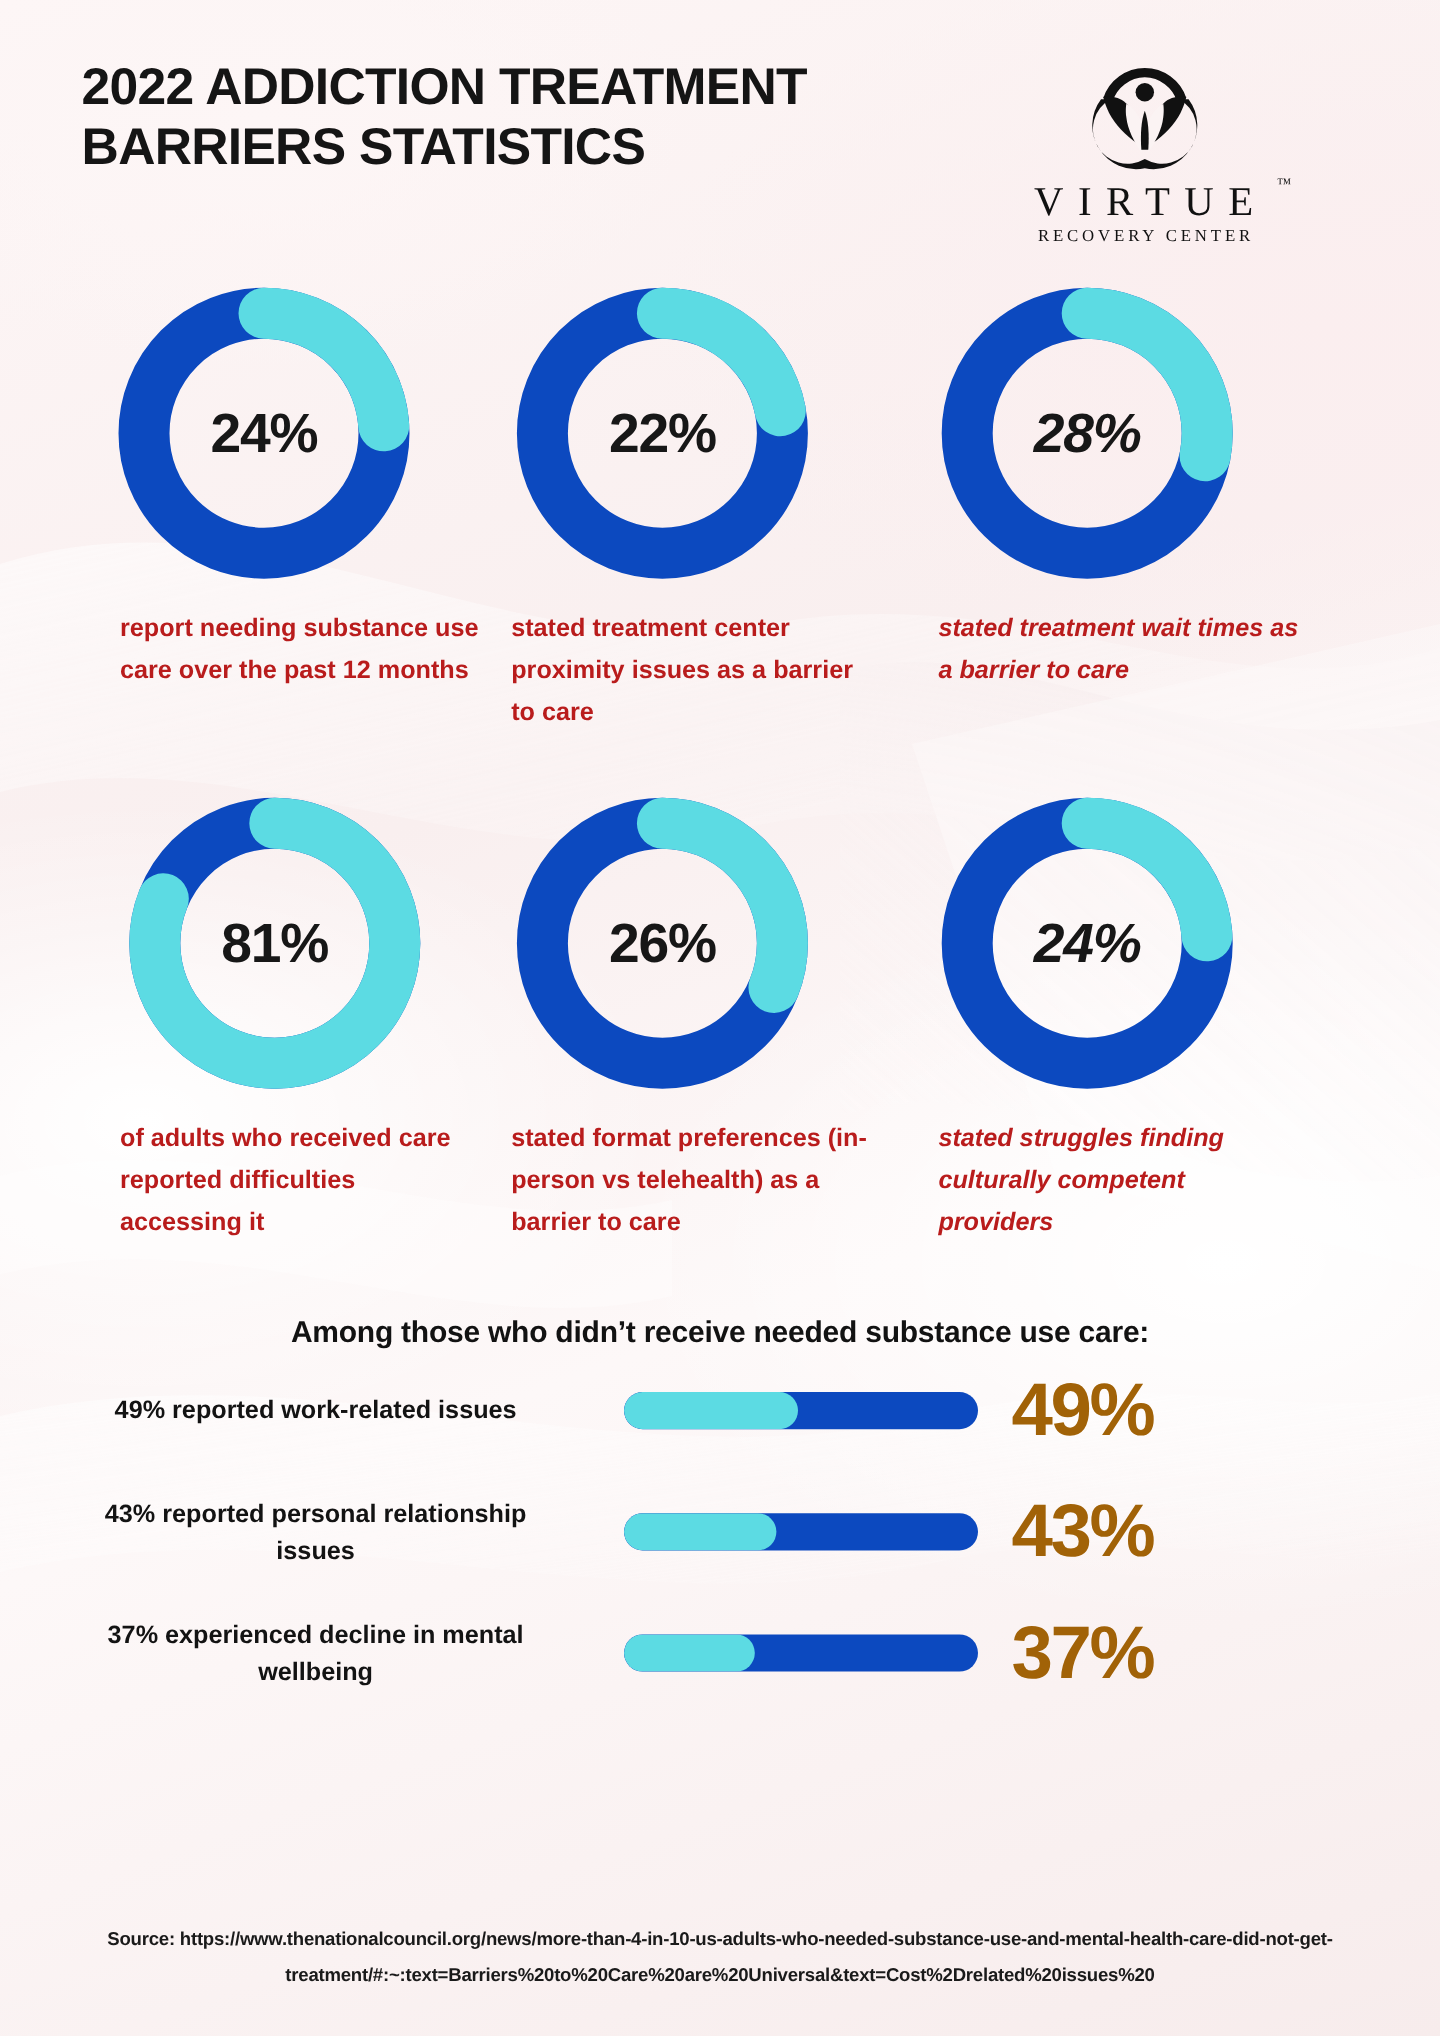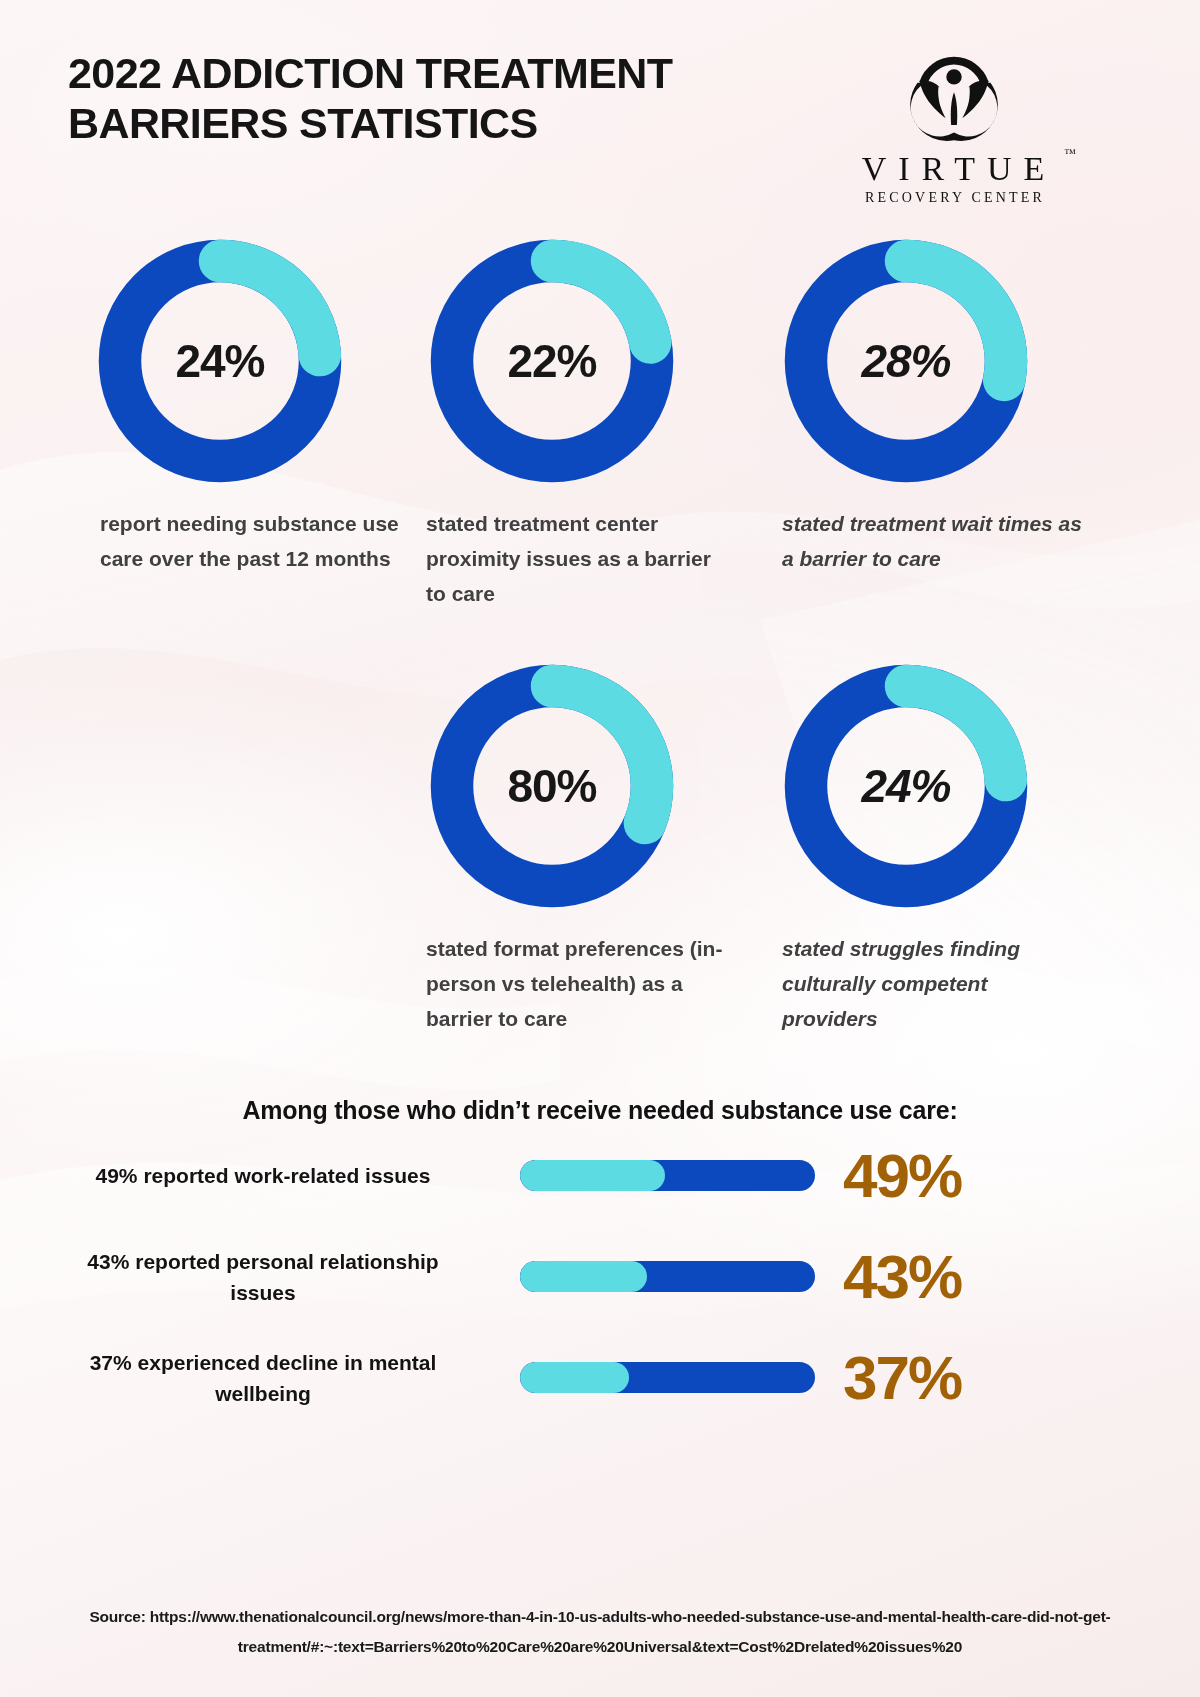--- a/index.html
+++ b/index.html
@@ -56,21 +56,21 @@
   .dcell.c2{left:754px;font-style:italic;}
   .donut-wrap{position:relative;width:250px;height:250px;margin-left:13px;}
   .donut-wrap.shift{margin-left:22px;}
   .donut-val{
     position:absolute;left:0;top:0;width:250px;height:250px;
     display:flex;align-items:center;justify-content:center;
     font-size:46px;font-weight:bold;color:#171717;letter-spacing:-1px;
   }
   .dlabel{
     margin-top:20px;width:300px;
-    font-size:21px;line-height:35px;font-weight:bold;color:#404040;
+    font-size:21px;line-height:35px;font-weight:bold;color:#b91c1c;
   }
   .dcell.c0 .dlabel{margin-left:18px;}
   .dcell.c1 .dlabel{margin-left:12px;}
   .dcell.c2 .dlabel{margin-left:14px;}
 
   
   .bars{position:absolute;left:0;top:1096px;width:1200px;}
   .bars-heading{
     text-align:center;width:1040px;margin-left:80px;
     font-size:25px;font-weight:bold;color:#121212;letter-spacing:-.2px;
@@ -176,28 +176,38 @@
             <circle cx="50" cy="50" r="40" fill="none" stroke="#0c49bf" stroke-width="17"></circle>
             <circle class="arc" cx="50" cy="50" r="40" fill="none" stroke="#5cdbe3" stroke-width="17" stroke-linecap="round" transform="rotate(-90 50 50)" stroke-dasharray="70.37167544041137 251.32741228718345"></circle>
           </svg>
           <div class="donut-val">28%</div>
         </div>
         <div class="dlabel">stated treatment wait times as a barrier to care</div>
       </div>
     </div>
 
     <div class="drow">
+      <div class="dcell c0">
+        <div class="donut-wrap shift">
+          <svg viewBox="0 0 100 100" width="250" height="250">
+            <circle cx="50" cy="50" r="40" fill="none" stroke="#0c49bf" stroke-width="17"></circle>
+            <circle class="arc" cx="50" cy="50" r="40" fill="none" stroke="#5cdbe3" stroke-width="17" stroke-linecap="round" transform="rotate(-90 50 50)" stroke-dasharray="203.57520395261858 251.32741228718345"></circle>
+          </svg>
+          <div class="donut-val">81%</div>
+        </div>
+        <div class="dlabel">of adults who received care reported difficulties accessing it</div>
+      </div>
 
       <div class="dcell c1">
         <div class="donut-wrap">
           <svg viewBox="0 0 100 100" width="250" height="250">
             <circle cx="50" cy="50" r="40" fill="none" stroke="#0c49bf" stroke-width="17"></circle>
             <circle class="arc" cx="50" cy="50" r="40" fill="none" stroke="#5cdbe3" stroke-width="17" stroke-linecap="round" transform="rotate(-90 50 50)" stroke-dasharray="77.91149780902687 251.32741228718345"></circle>
           </svg>
-          <div class="donut-val">80%</div>
+          <div class="donut-val">26%</div>
         </div>
         <div class="dlabel">stated format preferences (in-person vs telehealth) as a barrier to care</div>
       </div>
 
       <div class="dcell c2">
         <div class="donut-wrap">
           <svg viewBox="0 0 100 100" width="250" height="250">
             <circle cx="50" cy="50" r="40" fill="none" stroke="#0c49bf" stroke-width="17"></circle>
             <circle class="arc" cx="50" cy="50" r="40" fill="none" stroke="#5cdbe3" stroke-width="17" stroke-linecap="round" transform="rotate(-90 50 50)" stroke-dasharray="60.31857894892402 251.32741228718345"></circle>
           </svg>

